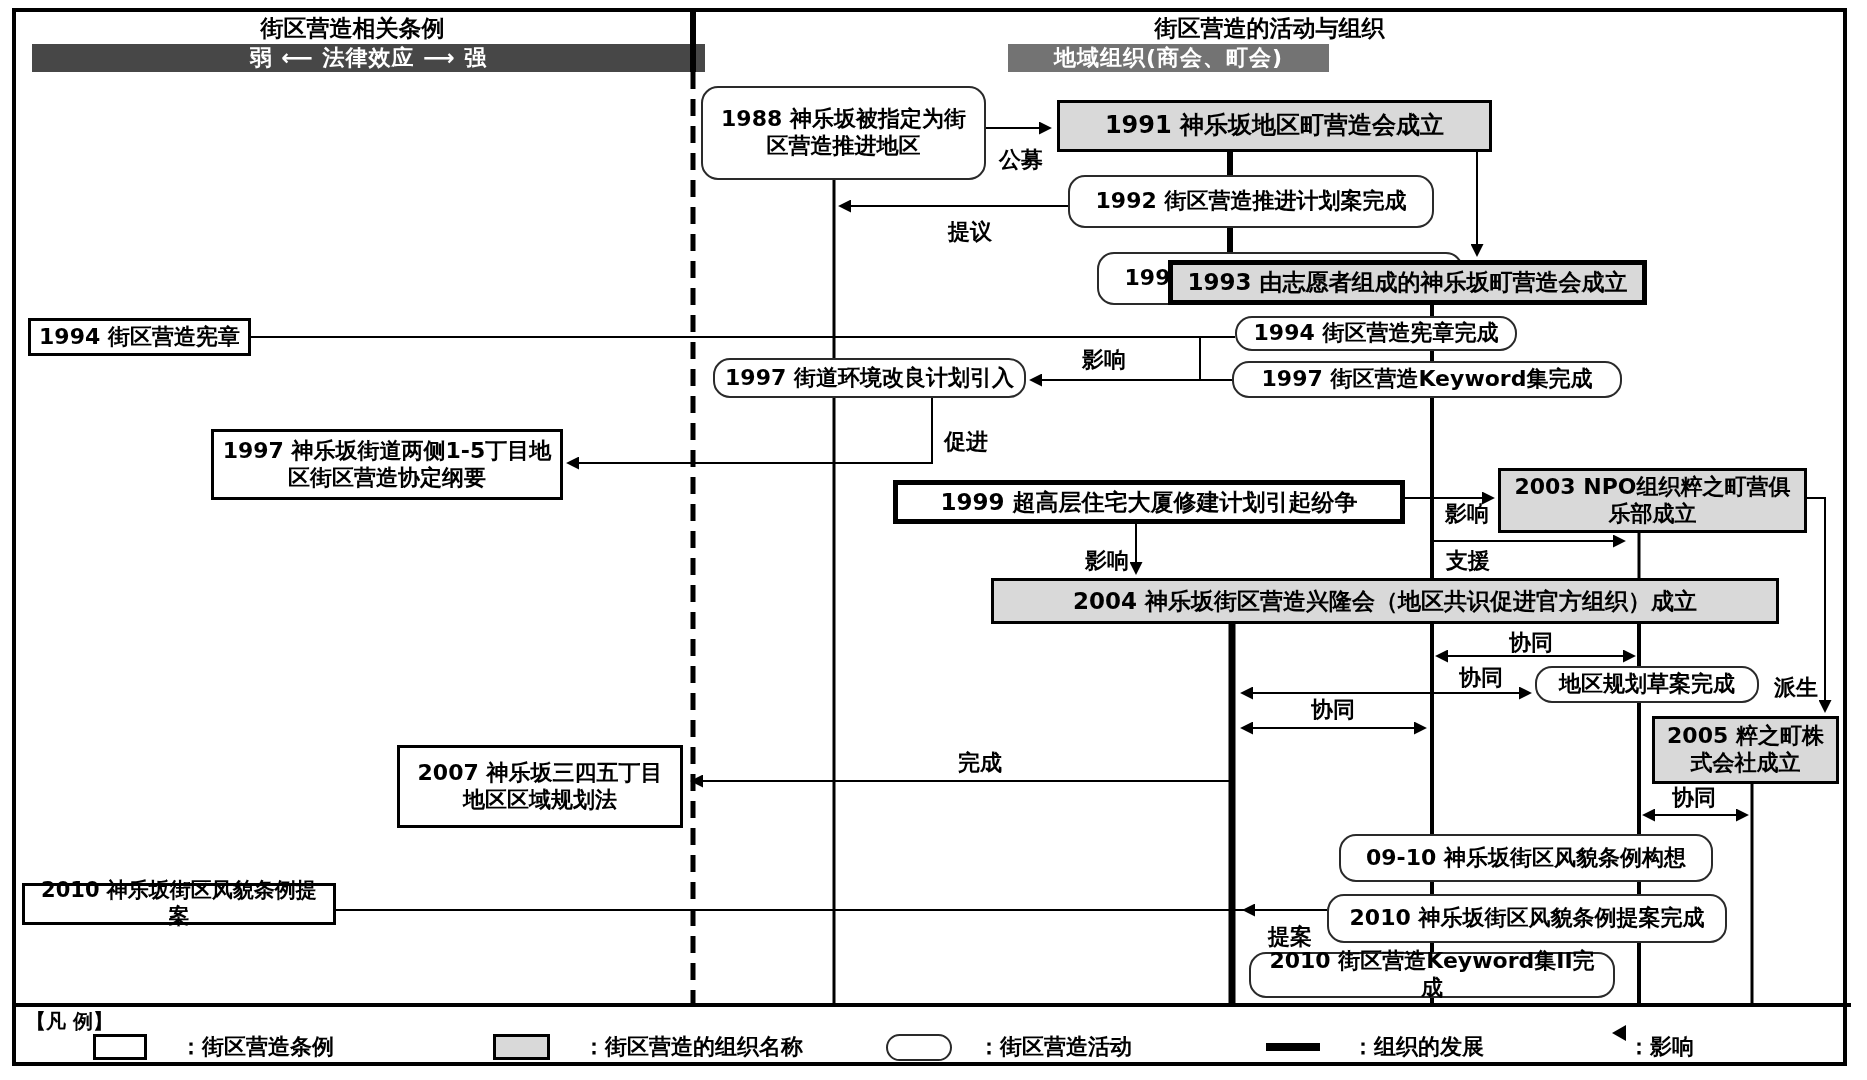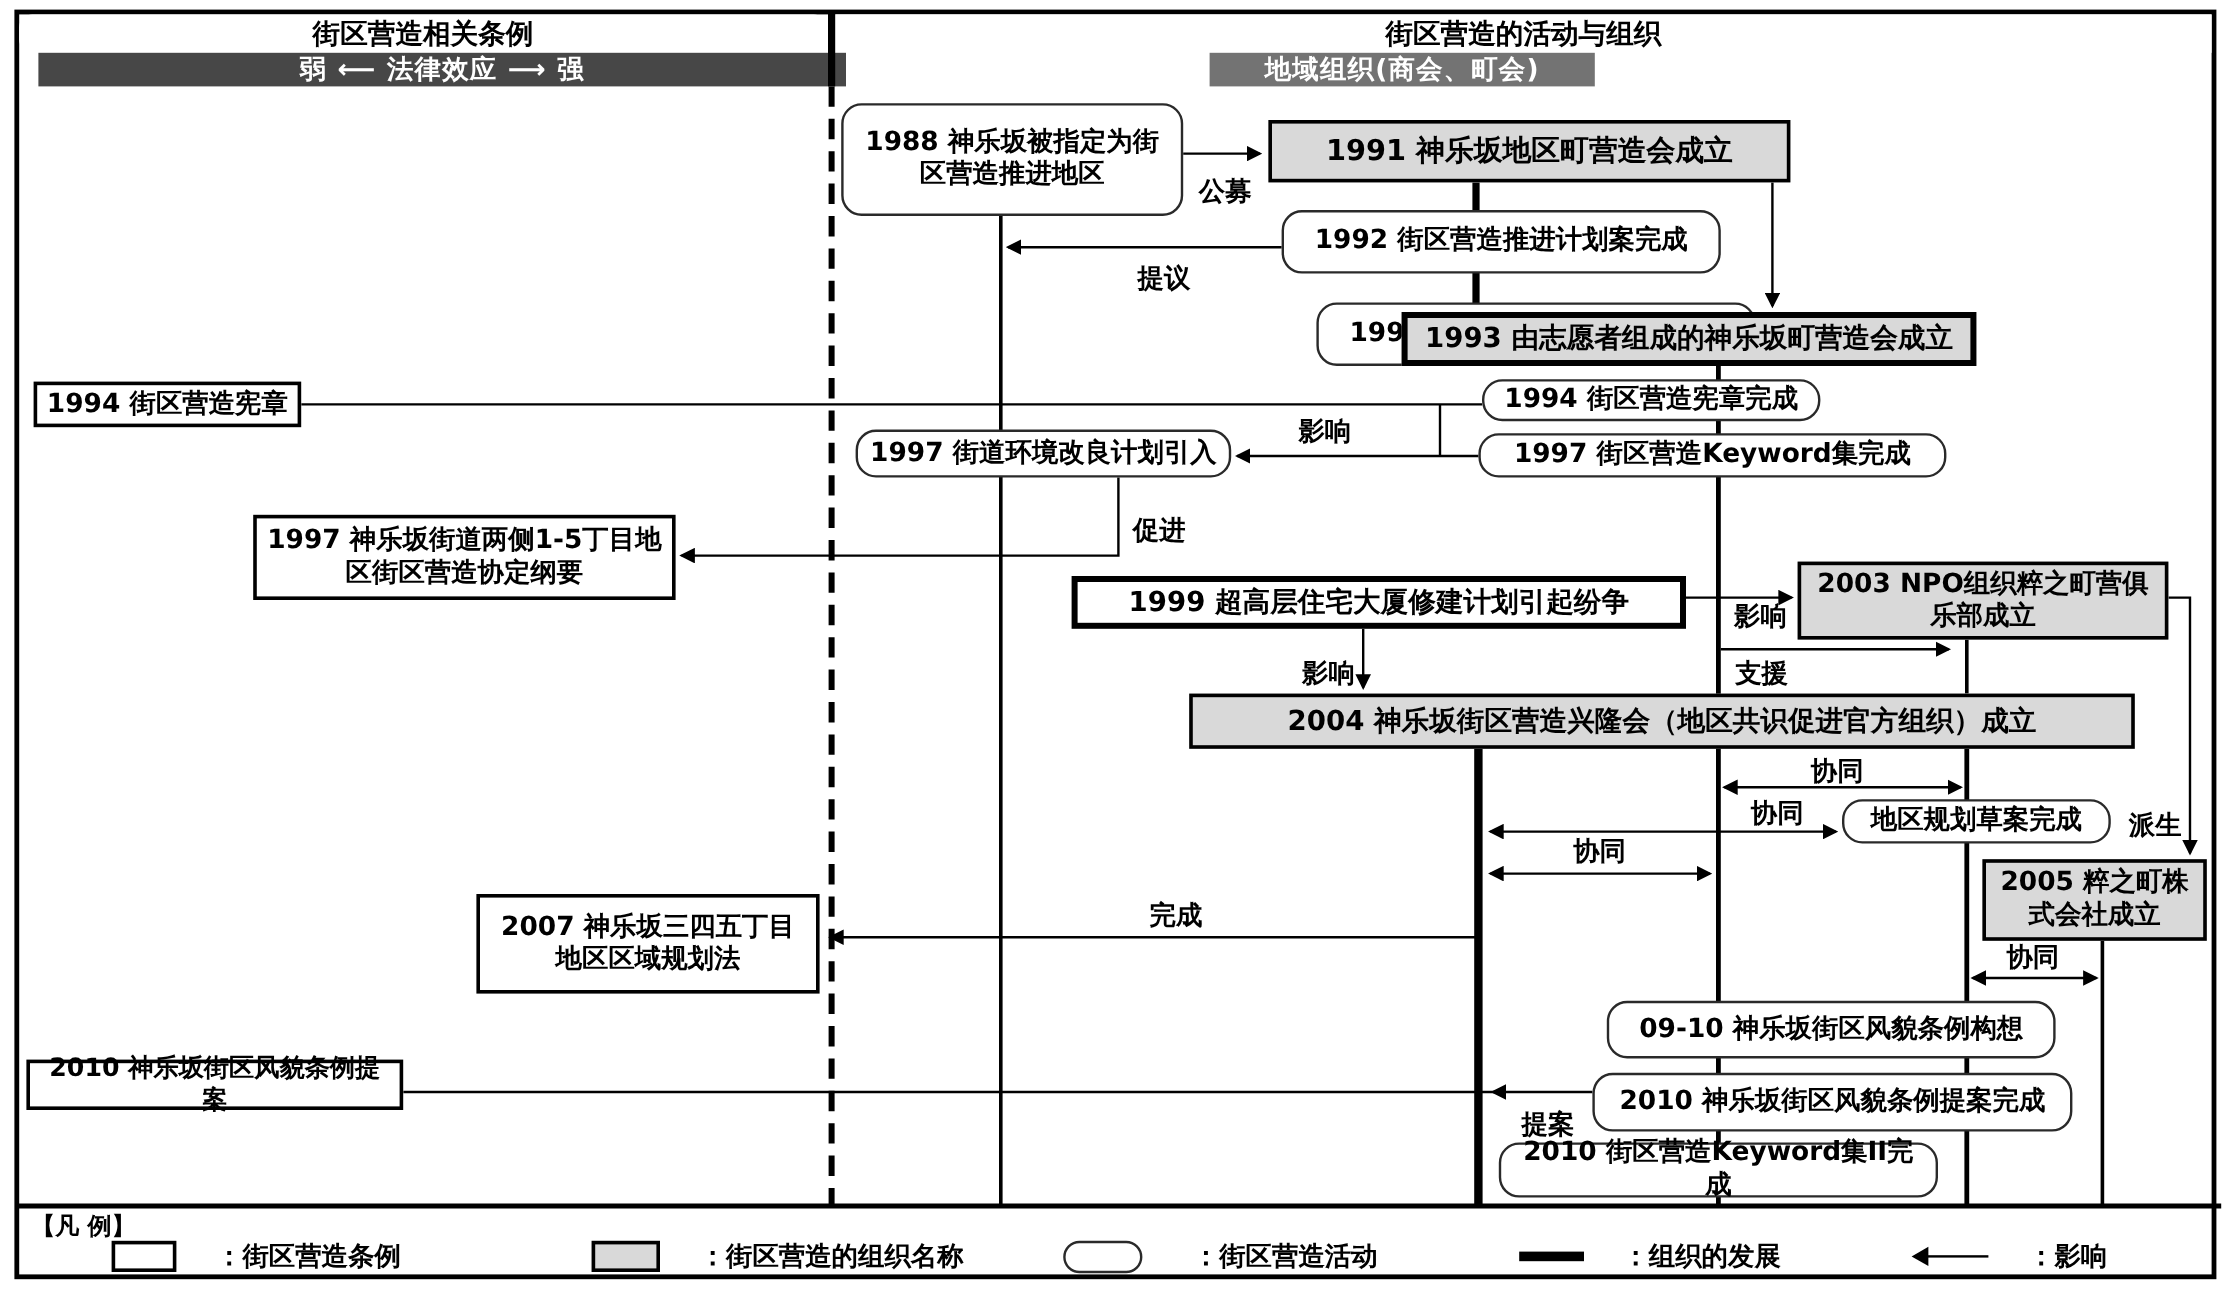--- a/index.html
+++ b/index.html
@@ -127,26 +127,26 @@
   <div id="legend-title" style="left:26px;top:1008px;">【凡 例】</div>
   <div id="legend-items">
       <div class="leg-item" style="left: 93px; top: 1032px; height: 30px;">
         <div class="sw-law"></div>
         <span class="leg-label" style="margin-left: 33px;">：街区营造条例</span>
       </div>
       <div class="leg-item" style="left: 493px; top: 1032px; height: 30px;">
         <div class="sw-org"></div>
         <span class="leg-label" style="margin-left: 33px;">：街区营造的组织名称</span>
       </div>
-      <div class="leg-item" style="left: 886px; top: 1032px; height: 30px; gap: 16px;">
+      <div class="leg-item" style="left: 886px; top: 1032px; height: 30px;">
         <div class="sw-activity"></div>
         <span class="leg-label" style="margin-left: 26px;">：街区营造活动</span>
       </div>
       <div class="leg-item" style="left: 1266px; top: 1032px; height: 30px;">
         <div class="sw-thick"></div>
         <span class="leg-label" style="margin-left: 32px;">：组织的发展</span>
       </div>
-      <div class="leg-item" style="left: 1595px; top: 1032px; height: 30px;">
+      <div class="leg-item" style="left: 1595px; top: 1032px; height: 30px; flex-direction: column;">
         <div class="sw-arrow"></div>
         <span class="leg-label" style="margin-left: 33px;">：影响</span>
       </div>
     </div>
 </div>
 
 </body></html>

